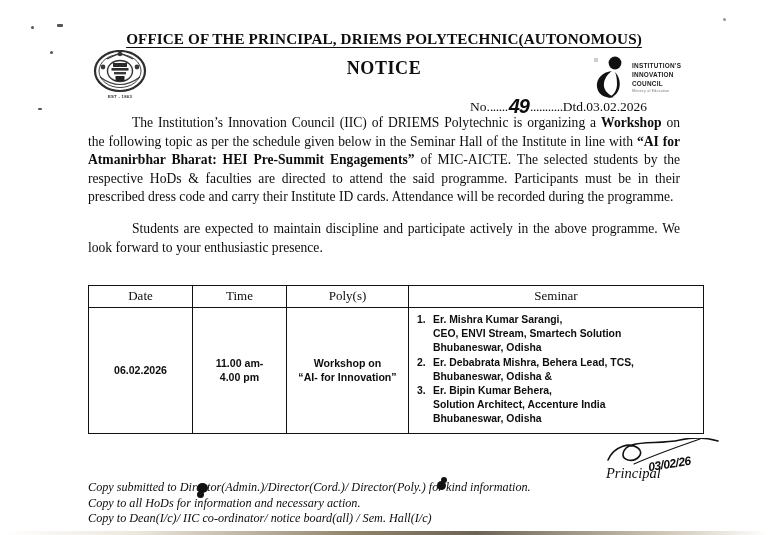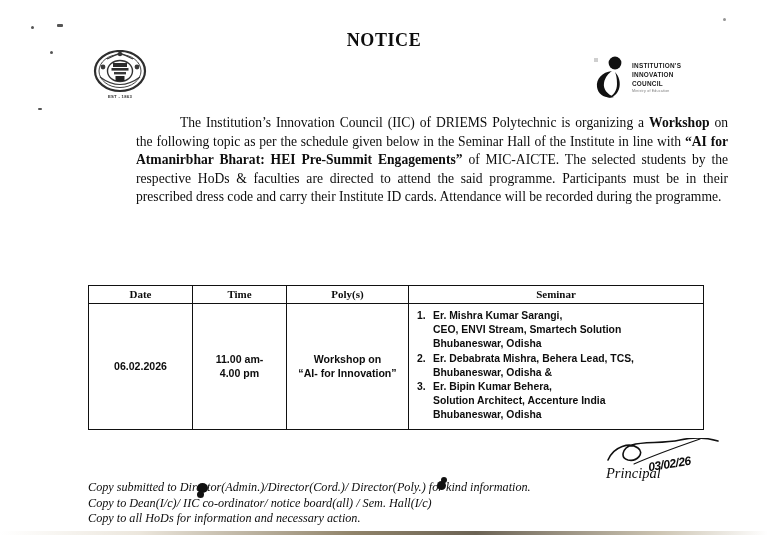--- a/index.html
+++ b/index.html
@@ -50,21 +50,21 @@
   }
   .doc-title {
     font-size: 15.2px;
     font-weight: bold;
     letter-spacing: .1px;
     text-decoration: underline;
     text-underline-offset: 3px;
     white-space: nowrap;
   }
   .doc-subtitle {
-    margin-top: 0;
+    margin-top: 10px;
     font-size: 18px;
     font-weight: bold;
     letter-spacing: .6px;
   }
 
   .seal {
     position: absolute;
     left: 93px;
     top: 50px;
     width: 54px;
@@ -130,21 +130,20 @@
     padding: 0 1px;
   }
   .dotlead { letter-spacing: -.4px; }
 
   
   .body-area {
     position: absolute;
     left: 88px;
     top: 114px;
     width: 592px;
-    margin-left: 48px;
   }
   .para {
     font-size: 13.6px;
     line-height: 18.6px;
     text-align: justify;
     text-indent: 44px;
     margin: 0 0 13px 0;
   }
   .para b { font-weight: bold; }
 
@@ -156,22 +155,22 @@
     width: 615px;
     border-collapse: collapse;
     table-layout: fixed;
   }
   .sched-table th,
   .sched-table td {
     border: 1px solid #111;
     vertical-align: middle;
   }
   .sched-table th {
-    font-weight: bold;
-    font-size: 11px;
+    font-weight: normal;
+    font-size: 13px;
     padding: 2px 0 3px 0;
     text-align: center;
   }
   .col-date   { width: 104px; }
   .col-time   { width: 94px; }
   .col-topic  { width: 122px; }
   .col-speak  { width: 295px; }
 
   .cell-center {
     text-align: center;
@@ -268,41 +267,46 @@
       <path d="M14 9 L27 3 L40 9" fill="none" stroke="#333" stroke-width="1.3"></path>
       <circle cx="10" cy="17" r="2.4" fill="#3a3a3a"></circle>
       <circle cx="44" cy="17" r="2.4" fill="#3a3a3a"></circle>
       <circle cx="27" cy="4" r="2.2" fill="#333"></circle>
       <path d="M7 27 Q27 42 47 27" fill="none" stroke="#3a3a3a" stroke-width="1.2"></path>
     </svg>
     <div class="seal-caption">EST - 1863</div>
   </div>
 
   <div class="title-block">
+    <div class="doc-title">OFFICE OF THE PRINCIPAL, DRIEMS POLYTECHNIC(AUTONOMOUS)</div>
     <div class="doc-subtitle">NOTICE</div>
   </div>
 
   <div class="iic-logo">
     <svg class="iic-mark" width="40" height="44" viewBox="0 0 40 44" aria-hidden="true">
       <circle cx="23" cy="7" r="6.4" fill="#111"></circle>
       <path d="M20 15 C10 16 4 23 5 31 C6 39 14 43 22 41 C15 38 11 33 12 27 C13 21 17 17 20 15 Z" fill="#111"></path>
       <path d="M23 16 C27 20 29 27 27 33 C25 39 20 42 15 42 C22 40 25 34 25 28 C25 22 24 18 23 16 Z" fill="#111"></path>
       <rect x="2" y="2" width="4" height="4" fill="#cfcfcf"></rect>
     </svg>
     <div class="iic-words">
       <div>INSTITUTION'S</div>
       <div>INNOVATION</div>
       <div>COUNCIL</div>
     </div>
     <div class="iic-sub">Ministry of Education</div>
   </div>
 
+  <div class="no-line">
+    <span>No.</span><span class="dotlead">......</span><span class="no-hand">49</span><span class="dotlead">...........</span><span>Dtd.03.02.2026</span>
+  </div>
 
   <div class="body-area">
     <p class="para"><span>The Institution’s Innovation Council (IIC) of DRIEMS Polytechnic is organizing a </span><b>Workshop</b><span> on the following topic as per the schedule given below in the Seminar Hall of the Institute in line with </span><b>“AI for Atmanirbhar Bharat: HEI Pre-Summit Engagements”</b><span> of MIC-AICTE.  The selected students by the respective HoDs &amp; faculties are directed to attend the said programme. Participants must be in their prescribed dress code and carry their Institute ID cards. Attendance will be recorded during the programme.</span></p>
+    <p class="para"><span>Students are expected to maintain discipline and participate actively in the above programme. We look forward to your enthusiastic presence.</span></p>
   </div>
 
   <table class="sched-table">
     <colgroup>
       <col class="col-date">
         <col class="col-time">
         <col class="col-topic">
         <col class="col-speak">
     </colgroup>
     <thead>
@@ -357,22 +361,22 @@
     <svg class="sign-scribble" width="120" height="34" viewBox="0 0 120 34" aria-hidden="true">
       <path d="M4 22 C10 8 26 4 34 10 C41 15 33 24 24 22 C16 20 18 10 28 7 C40 3 58 6 76 2 C90 -1 104 0 114 3" fill="none" stroke="#111" stroke-width="1.6" stroke-linecap="round"></path>
       <path d="M30 26 C48 18 70 10 96 1" fill="none" stroke="#111" stroke-width="1.1" stroke-linecap="round"></path>
     </svg>
     <div class="sign-date">03/02/26</div>
     <div class="sign-label">Principal</div>
   </div>
 
   <div class="footer">
     <div class="footer-line">Copy submitted to Director(Admin.)/Director(Cord.)/  Director(Poly.) for kind information.</div>
+    <div class="footer-line">Copy to all HoDs for information and necessary action.</div>
     <div class="footer-line">Copy to Dean(I/c)/ IIC co-ordinator/ notice board(all) / Sem. Hall(I/c)</div>
-    <div class="footer-line">Copy to all HoDs for information and necessary action.</div>
   </div>
 
   <div class="blot" style="left:197px;top:483px;width:11px;height:10px;"></div>
   <div class="blot" style="left:197px;top:491px;width:7px;height:7px;"></div>
   <div class="blot" style="left:437px;top:481px;width:9px;height:9px;"></div>
   <div class="blot" style="left:441px;top:477px;width:6px;height:6px;"></div>
 
   <div class="scan-bottom-edge"></div>
 </div>
 

